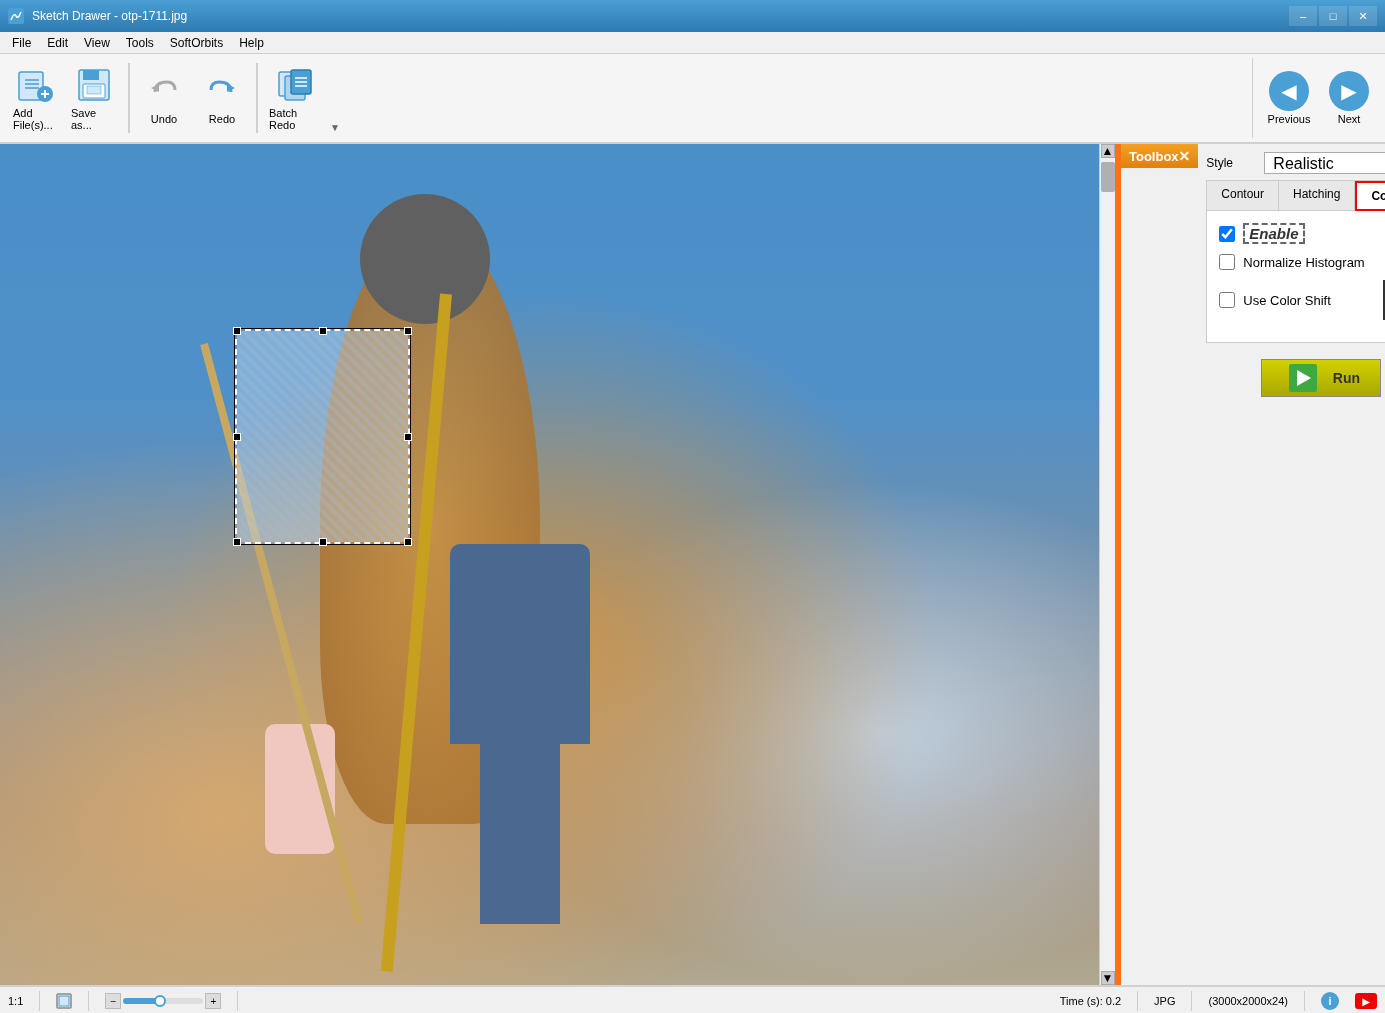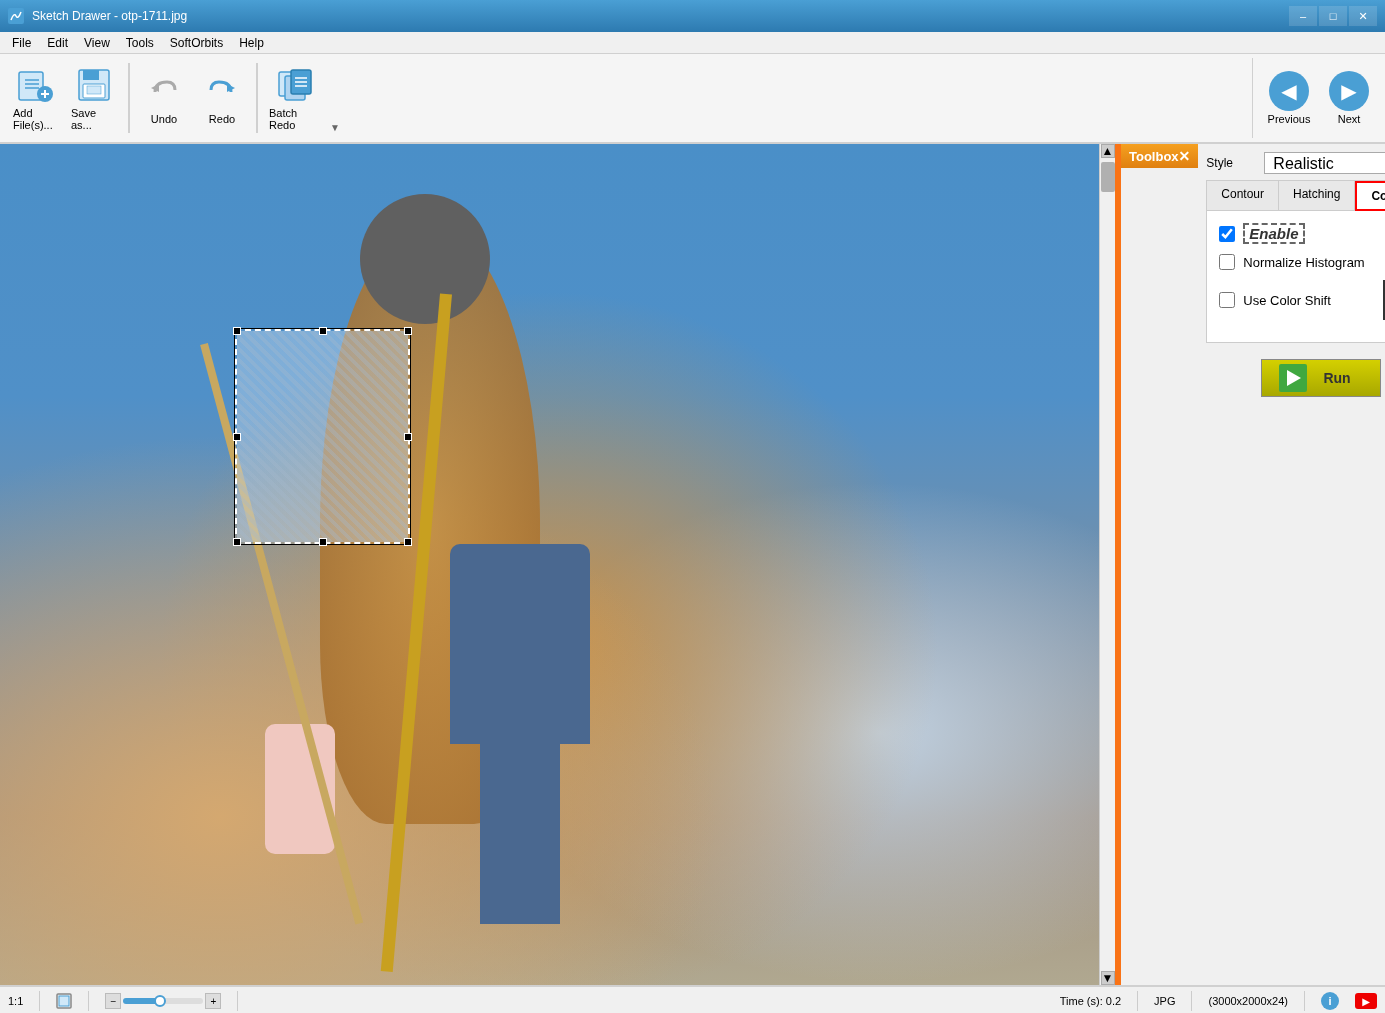--- a/index.html
+++ b/index.html
@@ -267,21 +267,21 @@
       align-items: center;
       background: linear-gradient(to bottom, #d4d000, #a8a800);
       border: 1px solid #888;
       cursor: pointer;
       padding: 4px 20px 4px 8px;
       gap: 16px;
       font-size: 14px;
       font-weight: bold;
       color: #333;
       min-width: 120px;
-      justify-content: center;
+      justify-content: flex-end;
     }
 
     
     #statusbar {
       height: 30px;
       background: #f0f0f0;
       border-top: 2px solid #d0d0d0;
       display: flex;
       align-items: center;
       padding: 0 8px;

